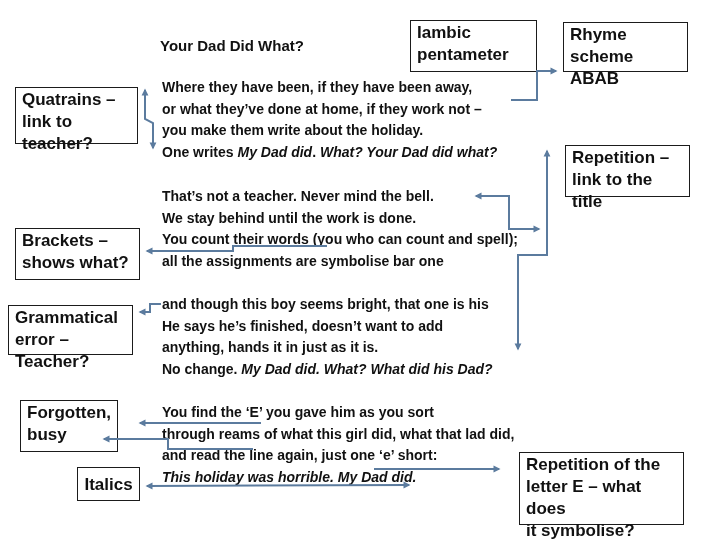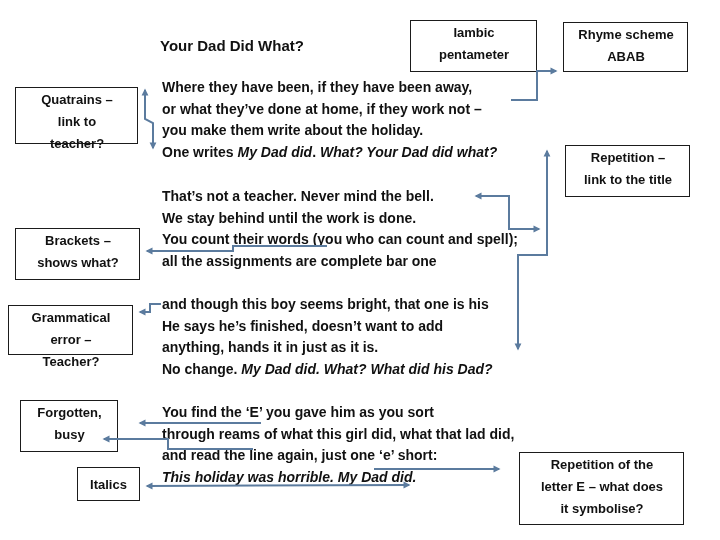--- a/index.html
+++ b/index.html
@@ -5,23 +5,22 @@
   html,body{margin:0;padding:0;background:#e8e8e8;}
   .slide{
     position:relative;width:720px;height:540px;background:#ffffff;
     font-family:"Liberation Sans",sans-serif;color:#111;overflow:hidden;
   }
   .title{
     position:absolute;font-size:15px;font-weight:700;line-height:19px;white-space:nowrap;
   }
   .abox{
     position:absolute;box-sizing:border-box;background:#fff;border:1.5px solid #1b1b1b;
-    font-size:13px;font-weight:700;line-height:22px;white-space:pre-line;
+    font-size:17px;font-weight:700;line-height:22px;white-space:pre-line;
     padding:1px 5px 0 6px;
-    text-align:center;
   }
   .abox.center{display:flex;align-items:center;justify-content:center;padding:16px;line-height:1;}
   .stanza{position:absolute;left:162px;}
   .pline{font-size:14px;font-weight:700;line-height:21.5px;white-space:nowrap;}
   .pline .it{font-style:italic;}
   svg.overlay{position:absolute;left:0;top:0;pointer-events:none;}
 </style>
 </head>
 <body>
 
@@ -54,21 +53,21 @@
     <div class="pline"><span>Where they have been, if they have been away,</span></div>
     <div class="pline"><span>or what they’ve done at home, if they work not –</span></div>
     <div class="pline"><span>you make them write about the holiday.</span></div>
     <div class="pline"><span>One writes </span><span class="it">My Dad did</span><span>. </span><span class="it">What? Your Dad did what?</span></div>
   </div>
 
   <div class="stanza" style="top:186px">
     <div class="pline"><span>That’s not a teacher. Never mind the bell.</span></div>
     <div class="pline"><span>We stay behind until the work is done.</span></div>
     <div class="pline"><span>You count their words (you who can count and spell);</span></div>
-    <div class="pline"><span>all the assignments are complete bar one</span></div>
+    <div class="pline"><span>all the assignments are symbolise bar one</span></div>
   </div>
 
   <div class="stanza" style="top:294px">
     <div class="pline"><span>and though this boy seems bright, that one is his</span></div>
     <div class="pline"><span>He says he’s finished, doesn’t want to add</span></div>
     <div class="pline"><span>anything, hands it in just as it is.</span></div>
     <div class="pline"><span>No change. </span><span class="it">My Dad did. What? What did his Dad?</span></div>
   </div>
 
   <div class="stanza" style="top:402px">

